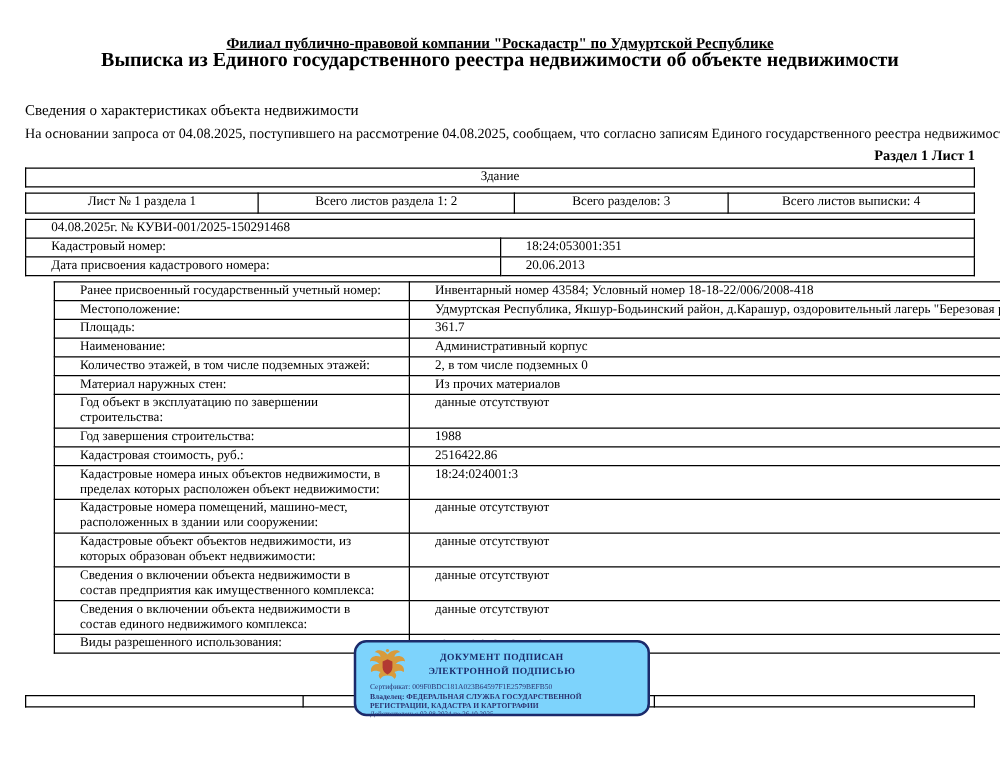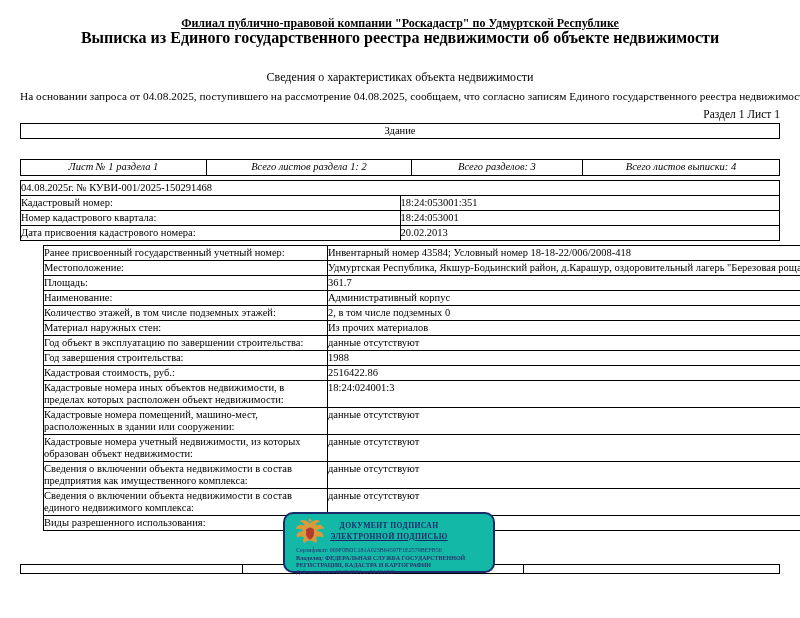--- a/index.html
+++ b/index.html
@@ -4,57 +4,57 @@
 <style>
   * { margin:0; padding:0; box-sizing:border-box; }
   html,body { background:#fff; }
   body {
     width:800px; height:618px;
     font-family:"Liberation Serif", serif;
     color:#000; position:relative; overflow:hidden;
   }
   .page { padding:0 20px; }
 
-  .hdr { text-align:center; margin-top:16px; }
+  .hdr { text-align:center; margin-top:27px; }
   .org  { font-size:12px; font-weight:bold; text-decoration:underline; line-height:14px; }
   .org-cap { font-size:7px; line-height:9px; }
   .doc-title { font-size:16px; font-weight:bold; line-height:14px; margin-top:1px; }
 
-  .section-title { text-align:center; font-size:12px; margin-top:25px; line-height:14px; }
+  .section-title { text-align:left; font-size:12px; margin-top:25px; line-height:14px; }
   .request { font-size:11.3px; margin-top:6px; line-height:13px; white-space:nowrap; }
-  .razdel { font-size:11.5px; text-align:right; margin-top:5px; line-height:13px; }
+  .razdel { font-size:11.5px; text-align:right; margin-top:5px; line-height:13px;font-weight:bold; }
 
   table { border-collapse:collapse; width:760px; table-layout:fixed; }
-  td { border:1px solid #000; font-size:10.5px; line-height:12px; padding:1px 0; vertical-align:top; }
+  td { border:1px solid #000; font-size:10.5px; line-height:12px; padding:1px 20px; vertical-align:top; }
 
   .tblA { margin-top:2px; }
   .tblA td { text-align:center; height:15px; }
 
-  .tblB { margin-top:20px;font-style:italic; }
+  .tblB { margin-top:4px; }
   .tblB td { text-align:center; height:16px; }
 
   .tblC { margin-top:4px; }
   .tblD { margin-top:4px;margin-left:23px; }
   td.lbl { width:284px; }
   td.val { white-space:nowrap; overflow:hidden; }
   td.docnum { height:14px; }
   .tblC td, .tblD td { height:13px; }
 
   .footer-tbl { margin-top:33px; }
   .footer-tbl td { text-align:center; }
   .footer-tbl .sig-space td { height:9px; padding:0; }
   .f-left { width:222px; } .f-mid { width:281px; }
 
   .stamp {
-    position:absolute; left:283px; top:512px; width:212px; height:61px;
-    border:2px solid #1b2a6b; border-radius:10px; background:#14b8a6; z-index:5;
+    position:absolute; left:283px; top:512px; width:237px; height:61px;
+    border:2px solid #1b2a6b; border-radius:10px; background:#7dd3fc; z-index:5;
   }
   .stamp-title { position:absolute; left:0; right:0; text-align:center;
     font-size:7.6px; font-weight:bold; color:#1b2a6b; letter-spacing:0.4px; }
-  .st1 { top:7px; } .st2 { top:18px;text-decoration:underline; }
+  .st1 { top:7px; } .st2 { top:18px; }
   .stamp-small { position:absolute; left:11px; right:4px; color:#2b3270;
     font-size:6px; line-height:7px; white-space:nowrap; }
   .s-cert { top:33px; }
   .s-own1 { top:41px; font-weight:bold; }
   .s-own2 { top:48px; font-weight:bold; }
   .s-val  { top:55px; font-size:5.6px; }
   .emblem { position:absolute; left:9px; top:4px; width:32px; height:28px; }
 </style>
 </head>
 <body>
@@ -98,26 +98,22 @@
   <table class="tblC">
     <tbody>
         <tr>
       <td class="docnum" colspan="2">04.08.2025г. № КУВИ-001/2025-150291468</td>
     </tr>
     <tr>
       <td class="lbl">Кадастровый номер:</td>
       <td class="val">18:24:053001:351</td>
     </tr>
     <tr>
-      <td class="lbl">Номер кадастрового квартала:</td>
-      <td class="val">18:24:053001</td>
-    </tr>
-    <tr>
       <td class="lbl">Дата присвоения кадастрового номера:</td>
-      <td class="val">20.02.2013</td>
+      <td class="val">20.06.2013</td>
     </tr>
   </tbody>
     </table>
 
   <table class="tblD">
     <tbody>
         <tr>
       <td class="lbl">Ранее присвоенный государственный учетный номер:</td>
       <td class="val">Инвентарный номер 43584; Условный номер 18-18-22/006/2008-418</td>
     </tr>
@@ -155,21 +151,21 @@
     </tr>
     <tr>
       <td class="lbl">Кадастровые номера иных объектов недвижимости, в пределах которых расположен объект недвижимости:</td>
       <td class="val">18:24:024001:3</td>
     </tr>
     <tr>
       <td class="lbl">Кадастровые номера помещений, машино-мест, расположенных в здании или сооружении:</td>
       <td class="val">данные отсутствуют</td>
     </tr>
     <tr>
-      <td class="lbl">Кадастровые номера учетный недвижимости, из которых образован объект недвижимости:</td>
+      <td class="lbl">Кадастровые объект объектов недвижимости, из которых образован объект недвижимости:</td>
       <td class="val">данные отсутствуют</td>
     </tr>
     <tr>
       <td class="lbl">Сведения о включении объекта недвижимости в состав предприятия как имущественного комплекса:</td>
       <td class="val">данные отсутствуют</td>
     </tr>
     <tr>
       <td class="lbl">Сведения о включении объекта недвижимости в состав единого недвижимого комплекса:</td>
       <td class="val">данные отсутствуют</td>
     </tr>

